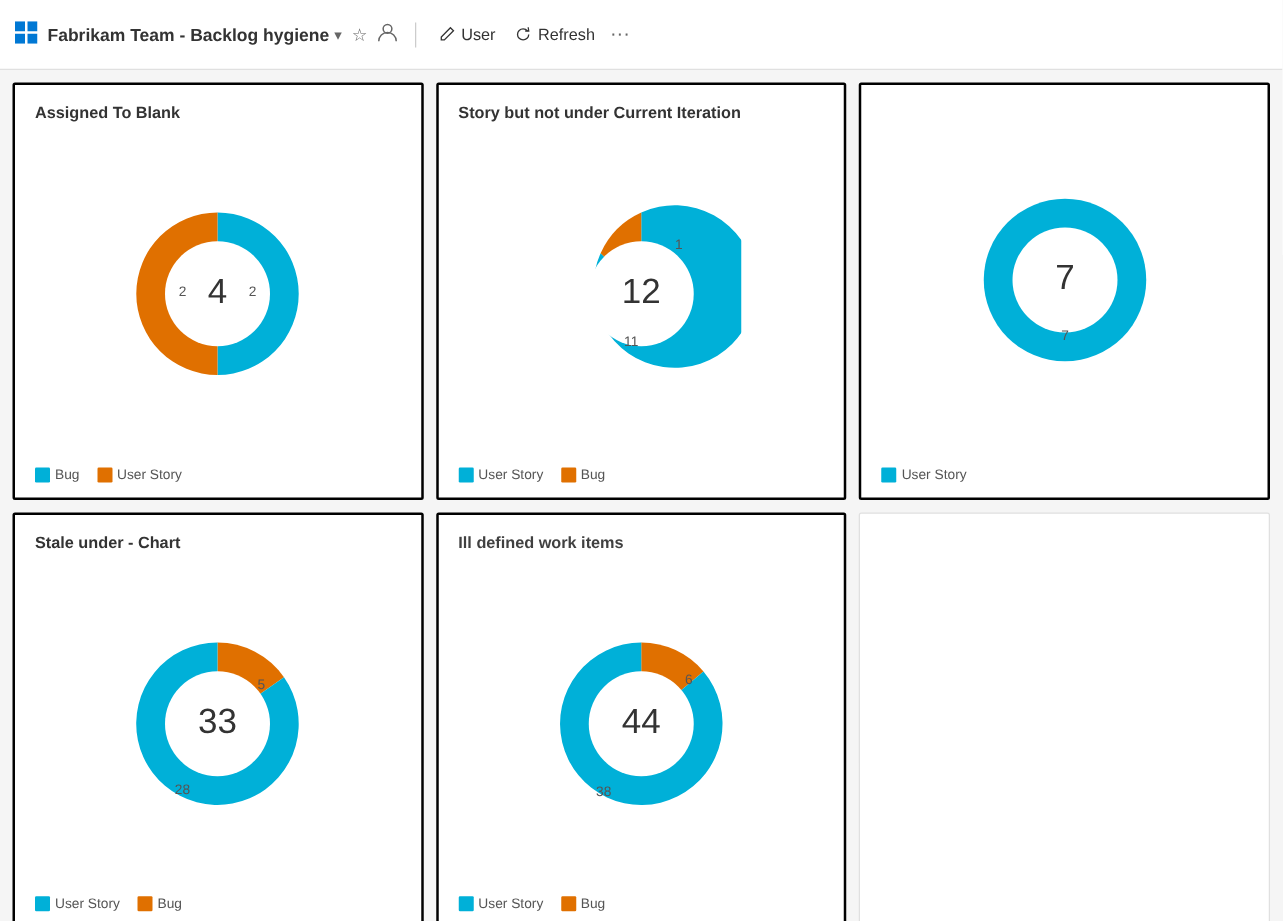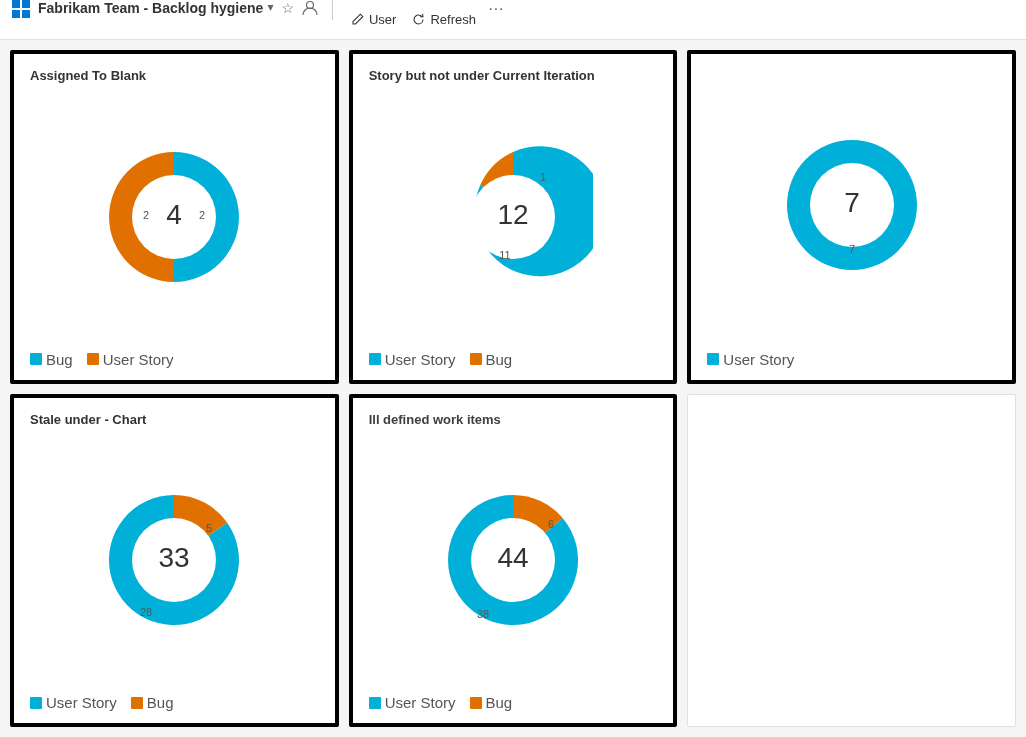--- a/index.html
+++ b/index.html
@@ -1,19 +1,19 @@
 <!DOCTYPE html>
 <html><head>
   <meta charset="utf-8">
   <style>
     * { box-sizing: border-box; margin: 0; padding: 0; }
     body { font-family: 'Segoe UI', Arial, sans-serif; background: #fff; color: #333; font-size: 13px; }
 
     .topbar {
-      display: flex; padding: 0 12px; height: 40px;
+      display: flex; align-items: center; padding: 0 12px; height: 56px;
       border-bottom: 1px solid #e0e0e0; background: #fff;
     }
     .topbar-logo { margin-right: 8px; }
     .topbar-title { font-size: 14px; font-weight: 600; color: #333; }
     .topbar-chevron { margin: 0 4px; color: #666; font-size: 12px; }
     .topbar-star, .topbar-person { margin: 0 4px; color: #666; font-size: 14px; }
     .topbar-sep { width: 1px; height: 20px; background: #ccc; margin: 0 10px; }
     .topbar-btn { display: flex; align-items: center; gap: 5px; padding: 4px 8px; cursor: pointer; color: #333; font-size: 13px; border: none; background: none; }
     .topbar-more { color: #666; font-size: 16px; cursor: pointer; margin-left: 4px; }
 
@@ -22,21 +22,21 @@
       display: grid;
       grid-template-columns: repeat(3, 1fr);
       grid-template-rows: auto auto;
       gap: 10px;
       background: #f5f5f5;
       min-height: calc(100vh - 40px);
     }
 
     .widget {
       background: #fff;
-      border: 4px solid #000000;
+      border: 2px solid #000000;
       border-radius: 2px;
       padding: 14px 16px 12px;
       display: flex;
       flex-direction: column;
       align-items: flex-start;
     }
 
     .widget-title {
       font-size: 13px;
       font-weight: 600;
@@ -51,21 +51,21 @@
       align-items: center;
       flex: 1;
       width: 100%;
       margin: 4px 0;
     }
 
     .legend {
       display: flex;
       gap: 14px;
       margin-top: 8px;
-      font-size: 15px;
+      font-size: 11px;
       color: #555;
     }
     .legend-item { display: flex; align-items: center; gap: 4px; }
     .legend-dot { width: 12px; height: 12px; border-radius: 1px; display: inline-block; }
     .dot-blue { background: #00b0d8; }
     .dot-orange { background: #e07000; }
 
     .donut-label {
       font-size: 28px;
       font-weight: 300;

